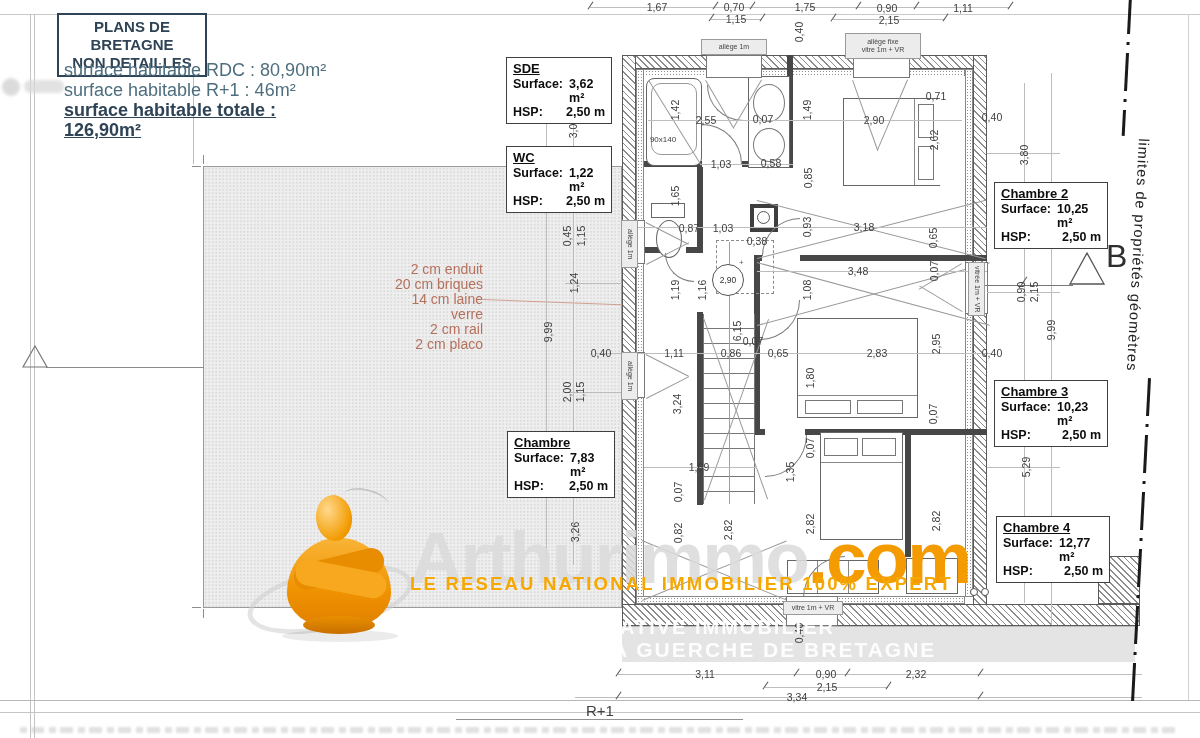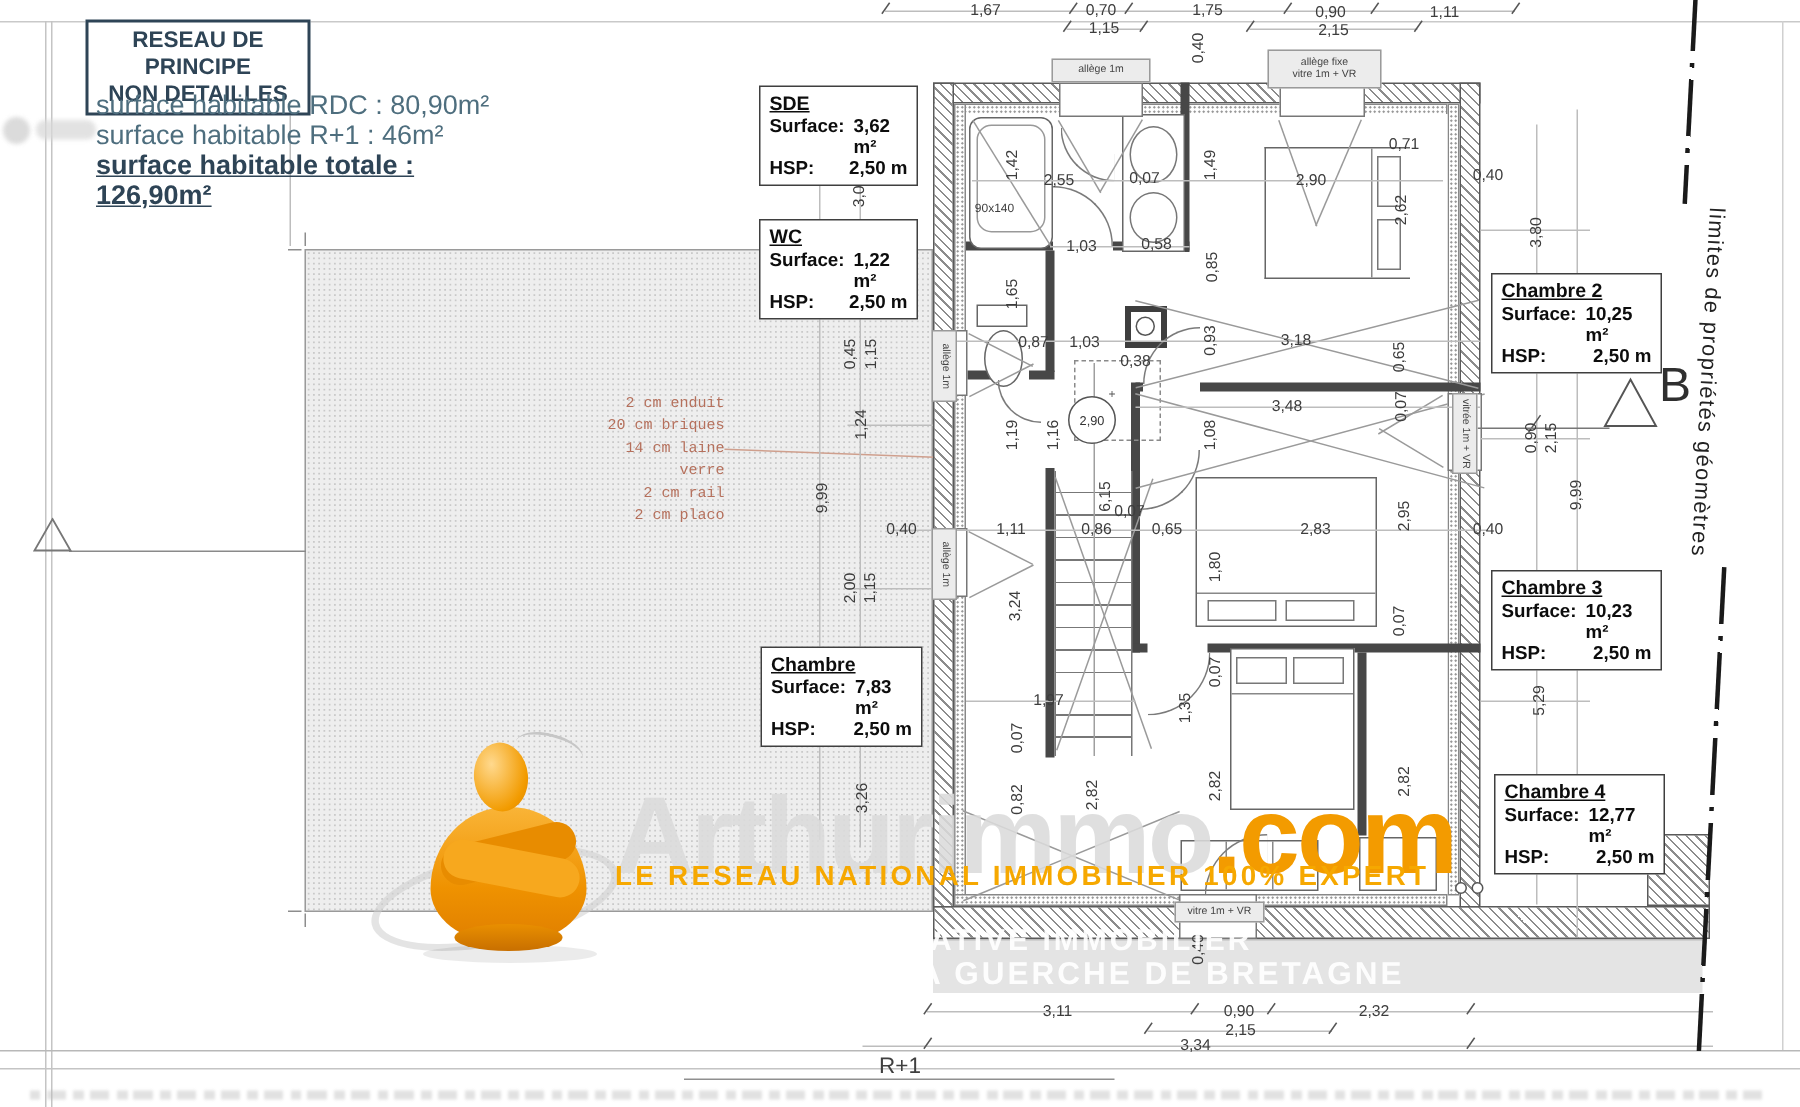--- a/index.html
+++ b/index.html
@@ -36,21 +36,21 @@
   .infobox{position:absolute;background:#fff;border:1.3px solid #3f3f3f;padding:3px 6px 4px;
            color:#0d0d0d;z-index:30;}
   .infobox .t{font-weight:bold;font-size:13px;margin-bottom:1px;text-decoration:underline;}
   .infobox .row{display:flex;font-size:12.5px;font-weight:bold;gap:6px;}
   .infobox .row .v{margin-left:auto;}
   
   .hdrbox{border:2px solid #2e4456;color:#2e4456;text-align:center;font-weight:bold;
           font-size:15px;line-height:18px;padding:3px 6px;background:#fff;}
   .surf{font-size:18px;color:#4e6e7e;line-height:20px;margin-left:24px;}
   .surf b{color:#2e4456;text-decoration:underline;}
-  .note{font-size:10px;color:#b5705c;text-align:right;line-height:15px;font-family:Liberation Mono, monospace;}
+  .note{font-size:14px;color:#b5705c;text-align:right;line-height:15px;}
   .stip{background-color:#eeeeee;background-image:radial-gradient(#c9c9c9 .55px,transparent .7px);
         background-size:3.5px 3.5px;border:1px solid #9a9a9a;}
   .wm{z-index:40;pointer-events:none;}
   .brand{font-size:73px;font-weight:bold;letter-spacing:-2px;color:rgba(219,219,219,.88);white-space:nowrap;}
   .brand .tld{color:#f39b00;}
   .tagline{font-size:18.5px;font-weight:bold;color:#f6a800;letter-spacing:2.2px;white-space:nowrap;}
   .stripwm{font-weight:bold;color:rgba(255,255,255,.93);letter-spacing:2px;white-space:nowrap;}
   .bdash{background:repeating-linear-gradient(180deg,#1a1a1a 0 38px,transparent 38px 46px,
          #1a1a1a 46px 49px,transparent 49px 57px);transform-origin:top left;z-index:45;}
   .btext{writing-mode:vertical-rl;font-size:14.5px;color:#222;letter-spacing:1px;
@@ -70,21 +70,21 @@
   <div class="abs" style="left:1188px;top:14px;width:1px;height:686px;background:#d0d0d0;"></div>
   <div class="abs" style="left:0;top:700px;width:1200px;height:1px;background:#b8b8b8;"></div>
   <div class="abs" style="left:0;top:712px;width:1200px;height:1px;background:#c4c4c4;"></div>
   <div class="abs" style="left:20px;top:727px;width:1160px;height:6px;opacity:.45;filter:blur(1px);background:repeating-linear-gradient(90deg,#bdbdbd 0 7px,transparent 7px 11px,#bdbdbd 11px 24px,transparent 24px 29px);"></div>
   <div class="abs thin" style="left:193px;top:14px;width:1px;height:150px;"></div>
 
   <div class="abs blur1" style="left:2px;top:78px;width:18px;height:18px;border-radius:50%;background:#cfcfcf;"></div>
   <div class="abs blur1" style="left:24px;top:80px;width:40px;height:13px;border-radius:6px;background:#d9d9d9;"></div>
 
   <div class="abs hdrbox" style="left:57px;top:13px;width:150px;">
-    <div>RESEAU DE PRINCIPE</div>
+    <div>PLANS DE BRETAGNE</div>
     <div>NON DETAILLES</div>
   </div>
   <div class="abs surf" style="left:40px;top:60px;width:280px;">
     <div>surface habitable RDC : 80,90m²</div>
     <div>surface habitable R+1 : 46m²</div>
     <b>surface habitable totale : 126,90m²</b>
   </div>
 
   <div class="abs stip" style="left:203px;top:166px;width:419px;height:442px;"></div>
   <div class="abs thin2" style="left:192px;top:166px;width:9px;height:1px;"></div>
@@ -305,21 +305,21 @@
       <span class="dim rot" style="left: 737px; top: 331px;">6,15</span>
       <span class="dim" style="left: 753px; top: 341px;">0,07</span>
       <span class="dim" style="left: 674px; top: 353px;">1,11</span>
       <span class="dim" style="left: 731px; top: 353px;">0,86</span>
       <span class="dim" style="left: 778px; top: 353px;">0,65</span>
       <span class="dim" style="left: 877px; top: 353px;">2,83</span>
       <span class="dim rot" style="left: 936px; top: 344px;">2,95</span>
       <span class="dim rot" style="left: 810px; top: 378px;">1,80</span>
       <span class="dim rot" style="left: 677px; top: 404px;">3,24</span>
       <span class="dim rot" style="left: 933px; top: 414px;">0,07</span>
-      <span class="dim" style="left: 699px; top: 467px;">1,97</span>
+      <span class="dim" style="left: 699px; top: 467px;">1,69</span>
       <span class="dim rot" style="left: 678px; top: 492px;">0,07</span>
       <span class="dim rot" style="left: 810px; top: 448px;">0,07</span>
       <span class="dim rot" style="left: 790px; top: 472px;">1,35</span>
       <span class="dim rot" style="left: 678px; top: 533px;">0,82</span>
       <span class="dim rot" style="left: 810px; top: 524px;">2,82</span>
       <span class="dim rot" style="left: 936px; top: 521px;">2,82</span>
       <span class="dim rot" style="left: 728px; top: 530px;">2,82</span>
       <span class="dim" style="left: 705px; top: 674px;">3,11</span>
       <span class="dim" style="left: 826px; top: 674px;">0,90</span>
       <span class="dim" style="left: 827px; top: 687px;">2,15</span>

